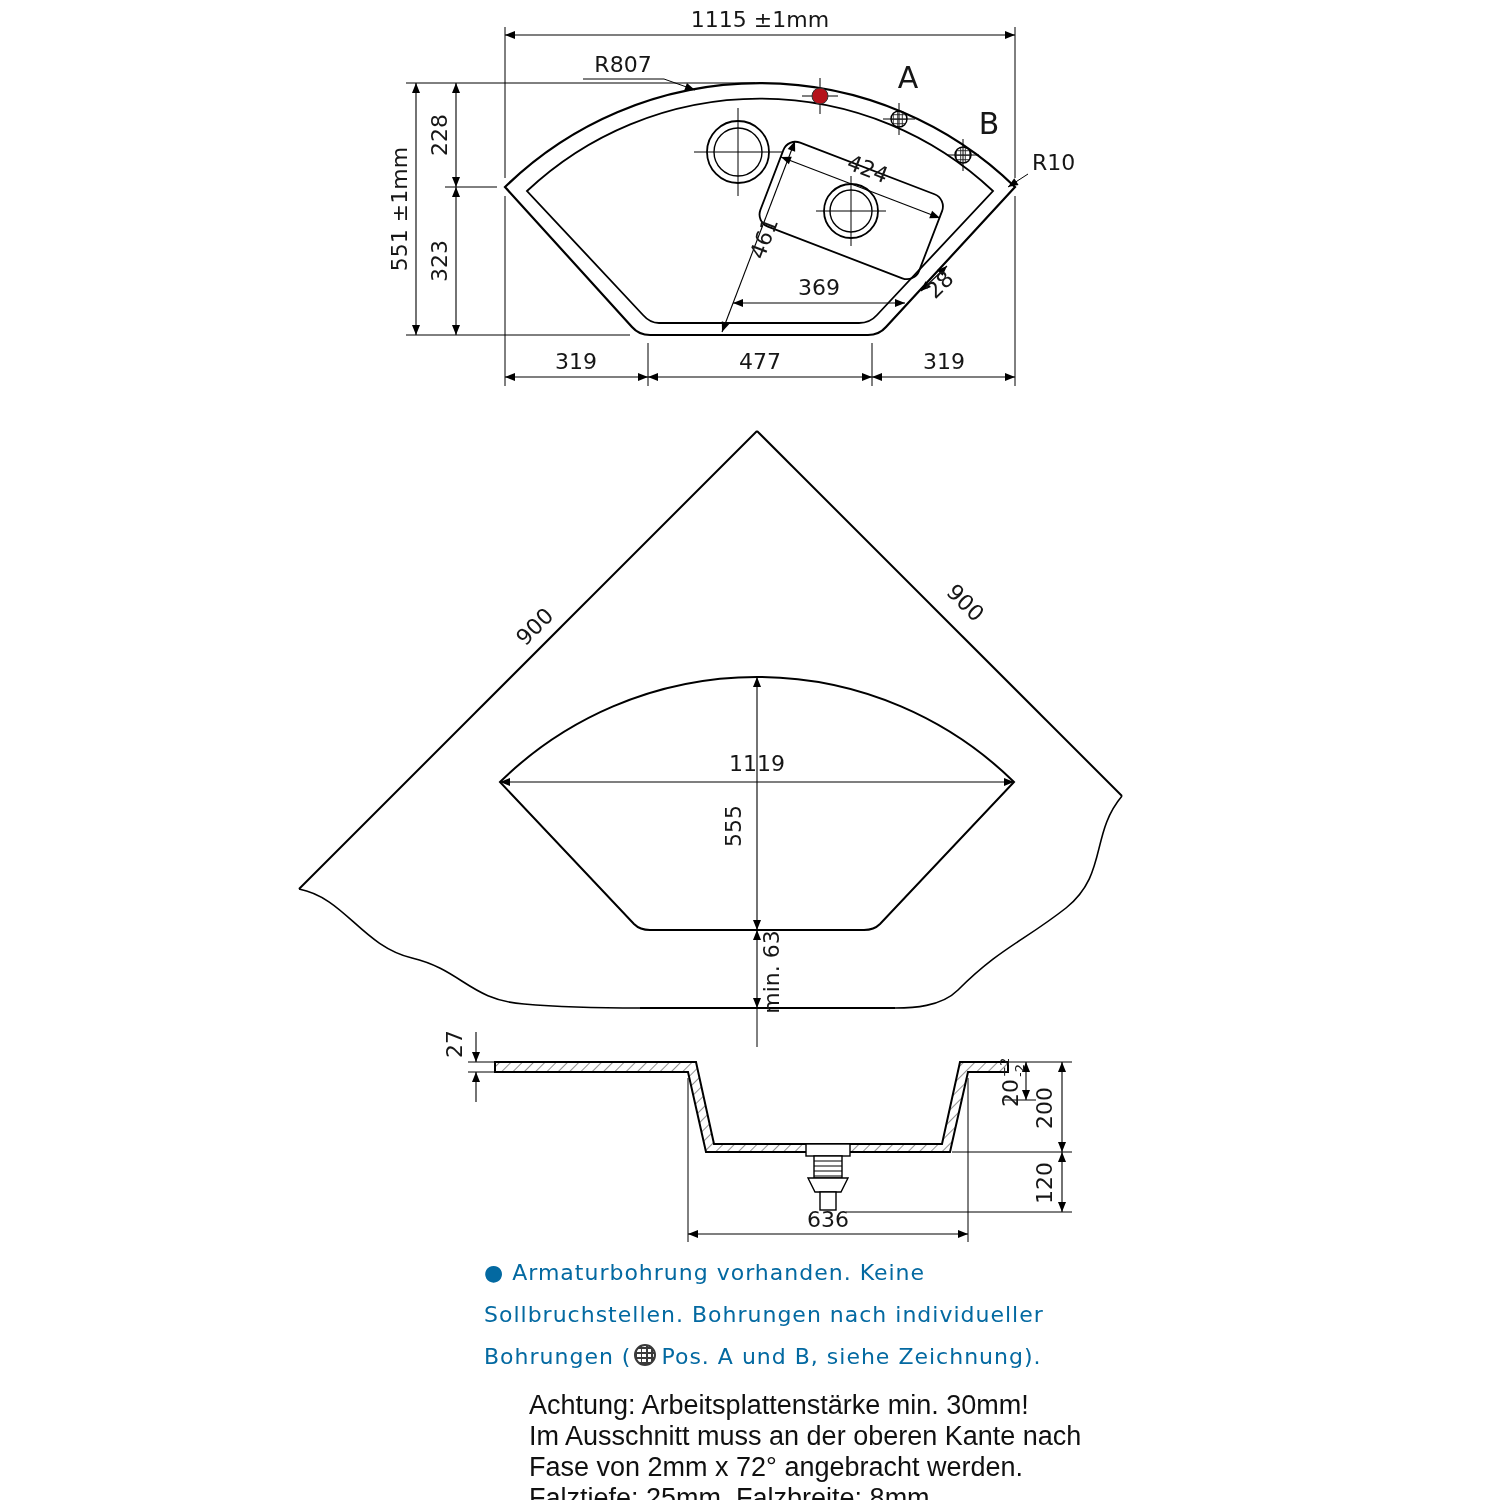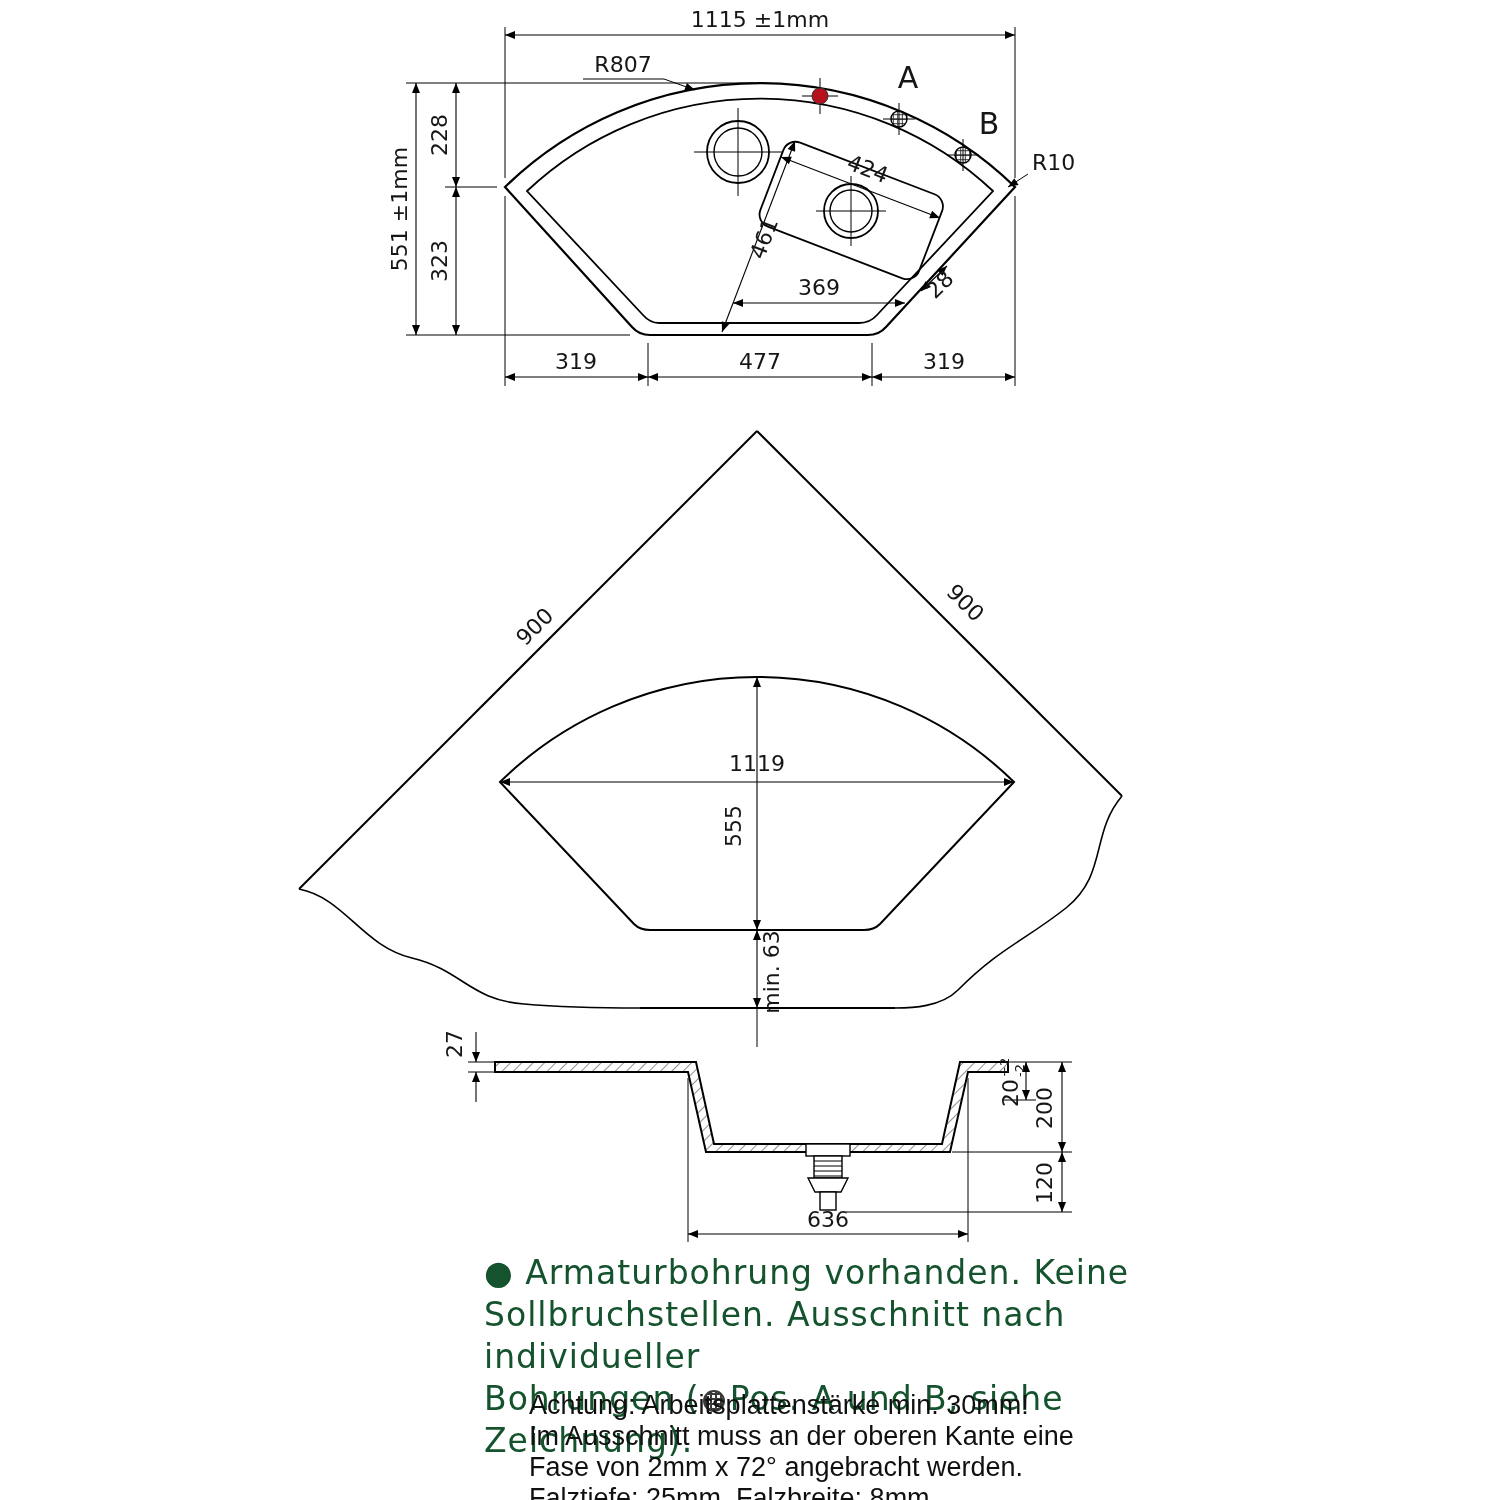--- a/index.html
+++ b/index.html
@@ -7,21 +7,21 @@
     width:1500px;height:1500px;background:#ffffff;position:relative;
     font-family:"DejaVu Sans",sans-serif;
   }
   svg{position:absolute;left:0;top:0;}
   svg text{font-family:"DejaVu Sans",sans-serif;fill:#161616;}
   .dim{font-size:22px;}
   .dims{font-size:13px;}
   .pos{font-size:30px;}
   .note1{
     position:absolute;left:484px;top:1252px;width:700px;
-    color:#14532d;font-size:33px;line-height:42px;letter-spacing:1px;
+    color:#0369a1;font-size:22px;line-height:42px;letter-spacing:1px;
     font-family:"DejaVu Sans",sans-serif;
   }
   .note2{
     position:absolute;left:529px;top:1390px;width:640px;
     color:#101010;font-size:27px;line-height:31px;
     font-family:"Liberation Sans",sans-serif;
   }
   .hatch-dot{
     display:inline-block;width:18px;height:18px;border-radius:50%;
     border:2px solid #3a3a3a;vertical-align:-2px;margin:0 5px 0 3px;
@@ -156,25 +156,25 @@
     </g>
   </g>
 </svg>
 
 <div class="note1">
   <div>
     <span>●</span>
     <span>Armaturbohrung vorhanden. Keine</span>
   </div>
   <div>
-    <span>Sollbruchstellen. Ausschnitt nach individueller</span>
+    <span>Sollbruchstellen. Bohrungen nach individueller</span>
   </div>
   <div>
     <span>Bohrungen (</span><span class="hatch-dot"></span><span>Pos. A und B, siehe Zeichnung).</span>
   </div>
 </div>
 
 <div class="note2">
   <div>Achtung: Arbeitsplattenstärke min. 30mm!</div>
-  <div>Im Ausschnitt muss an der oberen Kante eine</div>
+  <div>Im Ausschnitt muss an der oberen Kante nach</div>
   <div>Fase von 2mm x 72° angebracht werden.</div>
   <div>Falztiefe: 25mm, Falzbreite: 8mm</div>
 </div>
 
 </body></html>

